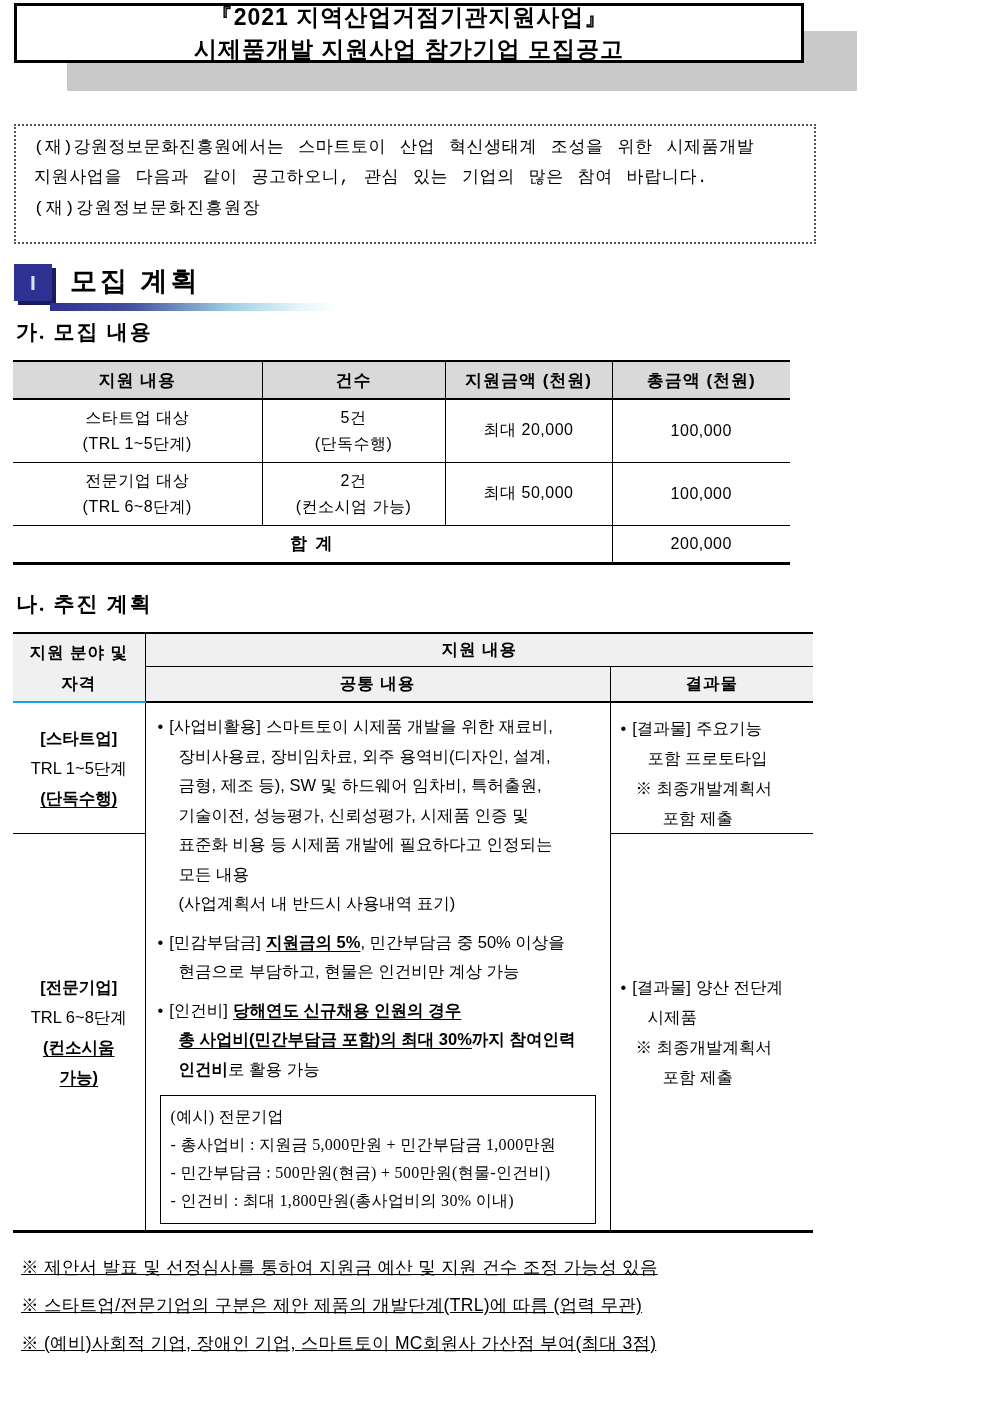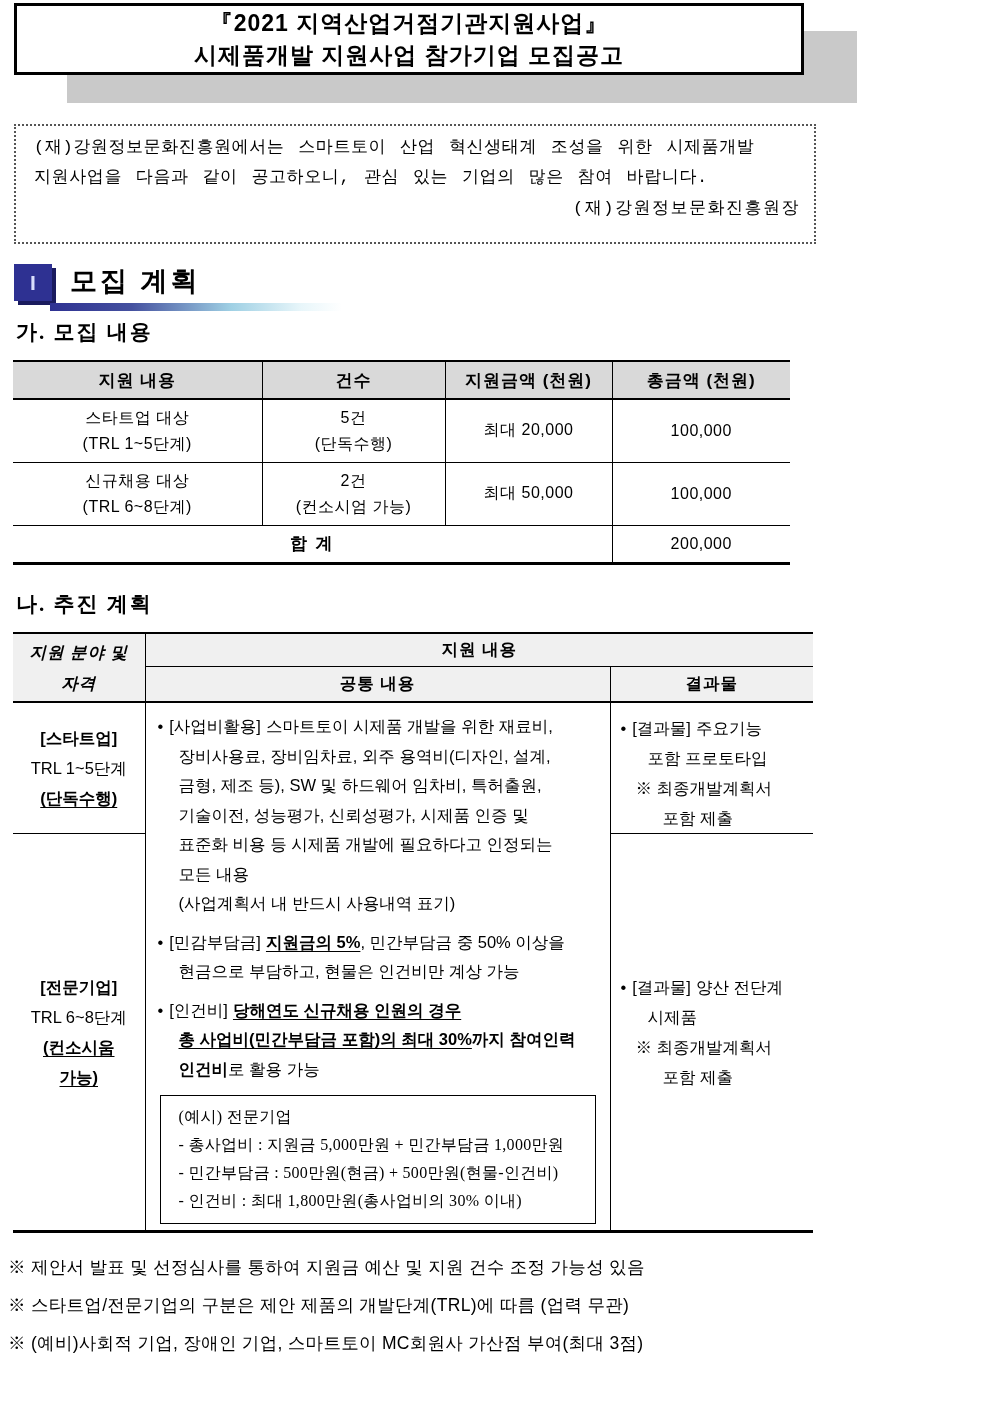--- a/index.html
+++ b/index.html
@@ -4,37 +4,37 @@
 <style>
   * { margin:0; padding:0; box-sizing:border-box; }
   html,body { background:#ffffff; }
   .page {
     position:relative; width:992px; height:1403px; background:#fff;
     font-family:"Liberation Sans", sans-serif; color:#000; overflow:hidden;
   }
 
   
   .title-box {
-    position:absolute; left:14px; top:3px; width:790px; height:72px;
+    position:absolute; left:14px; top:3px; width:790px; height:60px;
     background:#fff; border:3px solid #000;
     box-shadow:53px 28px 0 #c9c9c9;
     display:flex; flex-direction:column; justify-content:center; align-items:center;
     z-index:2;
   }
   .title-line { font-weight:bold; font-size:23px; letter-spacing:1px; line-height:32px; }
 
   
   .intro-box {
     position:absolute; left:14px; top:124px; width:802px; height:120px;
     border:2px dotted #555; padding:7px 14px 4px 18px; overflow:hidden;
     font-family:Liberation Mono, monospace; font-size:17px;
   }
   .intro-line { line-height:30px; letter-spacing:0.6px; word-spacing:3px; }
   .intro-date { text-align:right; line-height:27px; padding-right:8px; letter-spacing:1px; }
-  .intro-signer { text-align:right; line-height:31px; letter-spacing:1.5px; }
+  .intro-signer { line-height:31px; letter-spacing:1.5px; }
 
   
   .sec-square {
     position:absolute; left:14px; top:264px; width:38px; height:37px;
     background:#2e3192; box-shadow:4px 4px 0 #1a1b5e;
     display:flex; align-items:center; justify-content:center;
     color:#d9defc; font-size:21px; font-weight:bold;
   }
   .sec-title { position:absolute; left:70px; top:263px; font-size:27px; font-weight:bold; letter-spacing:3px; }
   .sec-gradbar {
@@ -71,46 +71,46 @@
     position:absolute; left:13px; top:632px; width:800px;
     border-collapse:collapse; table-layout:fixed;
     border-top:2px solid #000; border-bottom:3px solid #000;
     font-size:16.5px;
   }
   .t2 td { border:0; vertical-align:middle; }
   .t2 .vl { border-left:1px solid #000; }
   .t2 .hcell { background:#f0f0f0; text-align:center; font-weight:bold; letter-spacing:1px; }
   .t2 .h1 td { height:33px; }
   .t2 .h2 td { height:36px; }
-  .t2 .c1head { line-height:31px; border-bottom:2px solid #000000;font-style:italic; }
+  .t2 .c1head { line-height:31px; border-bottom:2px solid #0ea5e9; }
   .t2 .spanhead { border-bottom:1px solid #000; }
   .t2 .subhead { border-bottom:2px solid #000; }
   .t2 td.lcell { height:117px; text-align:center; border-bottom:1px solid #000; line-height:30px; }
   .t2 td.lcell2 { height:398px; text-align:center; line-height:30px; }
   .t2 td.rcell { vertical-align:top; padding:10px 4px 0 10px; border-bottom:1px solid #000; line-height:30px; }
   .t2 td.rcell2 { vertical-align:middle; padding:0 4px 0 10px; line-height:30px; }
   .t2 td.mcell { vertical-align:top; padding:9px 8px 0 12px; }
   .b  { font-weight:bold; }
   .bu { font-weight:bold; text-decoration:underline; text-underline-offset:3px; }
   .tag { font-weight:normal; margin-right:5px; }
   .blt { margin-right:6px; }
   .m-line { line-height:29.5px; white-space:nowrap; }
   .m-cont { padding-left:21px; }
   .gap { margin-top:9px; }
   .ind1 { padding-left:27px; }
   .ind2 { padding-left:15px; }
   .ind3 { padding-left:42px; }
   .exbox {
-    border:1px solid #000; margin:11px 6px 0 2px; padding:7px 10px 8px 18px;
+    border:1px solid #000; margin:11px 6px 0 2px; padding:7px 10px 8px 10px;
     font-family:"Liberation Serif", serif; font-size:16px;
   }
   .ex-line { line-height:28px; white-space:nowrap; letter-spacing:0.3px; }
 
   
-  .notes { position:absolute; left:8px; top:1248px; }
+  .notes { position:absolute; left:21px; top:1248px;text-decoration:underline; }
   .note-line { font-size:17.5px; line-height:38px; letter-spacing:0.3px; white-space:nowrap; }
 </style>
 </head>
 <body>
 
 <div class="page">
 
   <div class="title-box">
     <div class="title-line">『2021 지역산업거점기관지원사업』</div>
     <div class="title-line">시제품개발 지원사업 참가기업 모집공고</div>
@@ -153,21 +153,21 @@
         </td>
         <td class="vl two">
           <span>5건</span>
           <span>(단독수행)</span>
         </td>
         <td class="vl">최대 20,000</td>
         <td class="vl">100,000</td>
       </tr>
       <tr class="dr">
         <td class="two">
-          <span>신규채용 대상</span>
+          <span>전문기업 대상</span>
           <span>(TRL 6~8단계)</span>
         </td>
         <td class="vl two">
           <span>2건</span>
           <span>(컨소시엄 가능)</span>
         </td>
         <td class="vl">최대 50,000</td>
         <td class="vl">100,000</td>
       </tr>
       <tr class="sum">

